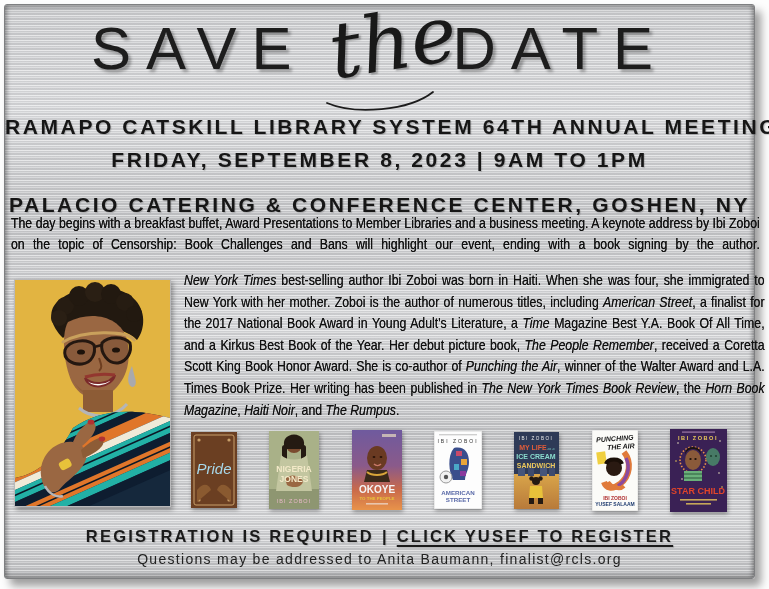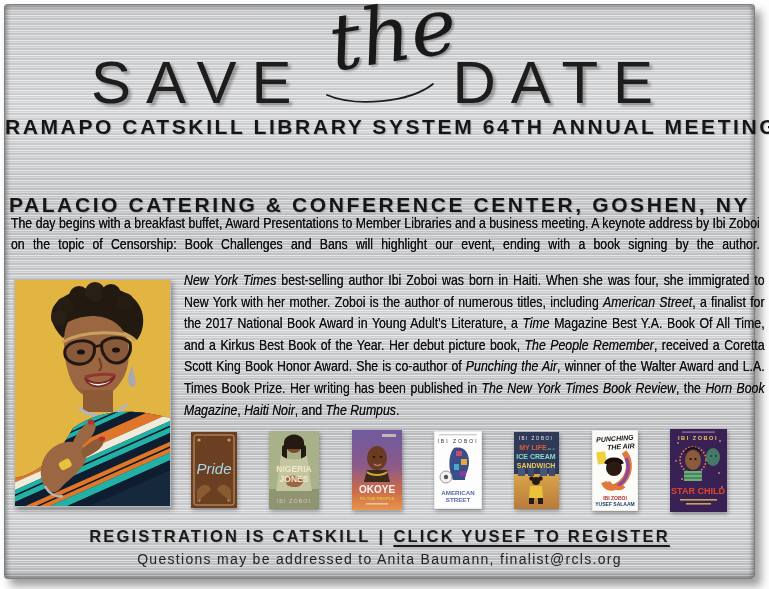--- a/index.html
+++ b/index.html
@@ -19,21 +19,21 @@
         rgba(90,90,95,0.12) 3px, rgba(90,90,95,0.12) 5px),
       linear-gradient(to bottom, #cfd0d2 0%, #dddee0 18%, #c8c9cb 38%,
         #dadbdd 55%, #c6c7c9 75%, #d8d9db 90%, #c2c3c5 100%);
     box-shadow: 6px 7px 9px rgba(0,0,0,0.38),
       inset 0 3px 5px rgba(0,0,0,0.22), inset 0 -3px 5px rgba(0,0,0,0.22),
       inset 3px 0 4px rgba(0,0,0,0.12), inset -3px 0 4px rgba(0,0,0,0.12);
   }
 
   
   .title-row { position:absolute; left:0; right:0; top:6px; height:102px;
-    display:flex; justify-content:center; align-items:flex-end; }
+    display:flex; justify-content:center; align-items:flex-start; }
   .big-word { font-size:60px; font-weight:400; letter-spacing:15px; color:#1d1d1d;
     text-shadow:3px 3px 3px rgba(0,0,0,0.30); line-height:1; padding-top:8px; }
   .script-wrap { position:relative; width:118px; height:110px; margin:0 14px; }
   .script-the { position:absolute; left:8px; top:-8px;
     font-family:"DejaVu Serif", serif; font-style:italic; font-size:78px;
     color:#191919; transform:rotate(-9deg); line-height:1;
     text-shadow:2px 2px 2px rgba(0,0,0,0.28); }
   .script-swash { position:absolute; left:0; top:78px; }
 
   
@@ -91,20 +91,21 @@
       <span class="script-wrap">
         <span class="script-the">the</span>
         <svg class="script-swash" width="118" height="26" viewBox="0 0 118 26">
           <path d="M112,3 C88,22 34,26 6,14" stroke="#1c1c1c" stroke-width="1.8" fill="none" stroke-linecap="round"></path>
         </svg>
       </span>
       <span class="big-word">DATE</span>
     </div>
 
     <div class="h-line h1">RAMAPO CATSKILL LIBRARY SYSTEM 64TH ANNUAL MEETING</div>
+    <div class="h-line h2">FRIDAY, SEPTEMBER 8, 2023 | 9AM TO 1PM</div>
     <div class="h-line h3">PALACIO CATERING &amp; CONFERENCE CENTER, GOSHEN, NY</div>
 
     <div class="intro">The day begins with a breakfast buffet, Award Presentations to Member Libraries and a business meeting. A keynote address by Ibi Zoboi on the topic of Censorship: Book Challenges and Bans will highlight our event, ending with a book signing by the author.</div>
 
     <div class="photo">
       <svg width="155" height="226" viewBox="0 0 155 226">
         <defs>
           <clipPath id="gclip">
             <path d="M58,148 C80,132 112,126 155,138 L155,226 L0,226 L0,198 C22,194 42,178 58,148 Z"></path>
           </clipPath>
@@ -299,18 +300,18 @@
         <rect x="14" y="42" width="18" height="10" fill="#6ab07a"></rect>
         <line x1="14" y1="45" x2="32" y2="45" stroke="#2e5a3e" stroke-width="1"></line>
         <line x1="14" y1="49" x2="32" y2="49" stroke="#2e5a3e" stroke-width="1"></line>
         <text class="cov-t" x="28" y="65" text-anchor="middle" font-size="9" font-weight="bold" fill="#e0452a">STAR CHILD</text>
         <rect x="10" y="70" width="37" height="1.6" fill="#e8c85a" opacity="0.8"></rect>
         <rect x="16" y="74" width="25" height="1.6" fill="#e8c85a" opacity="0.8"></rect>
       </svg>
     </div>
 
     <div class="registration">
-      <span>REGISTRATION IS CATSKILL</span><span class="reg-sep">|</span><a href="#">CLICK YUSEF TO REGISTER</a>
+      <span>REGISTRATION IS REQUIRED</span><span class="reg-sep">|</span><a href="#">CLICK YUSEF TO REGISTER</a>
     </div>
     <div class="questions">Questions may be addressed to Anita Baumann, finalist@rcls.org</div>
 
   </div>
 </div>
 
 </body></html>

